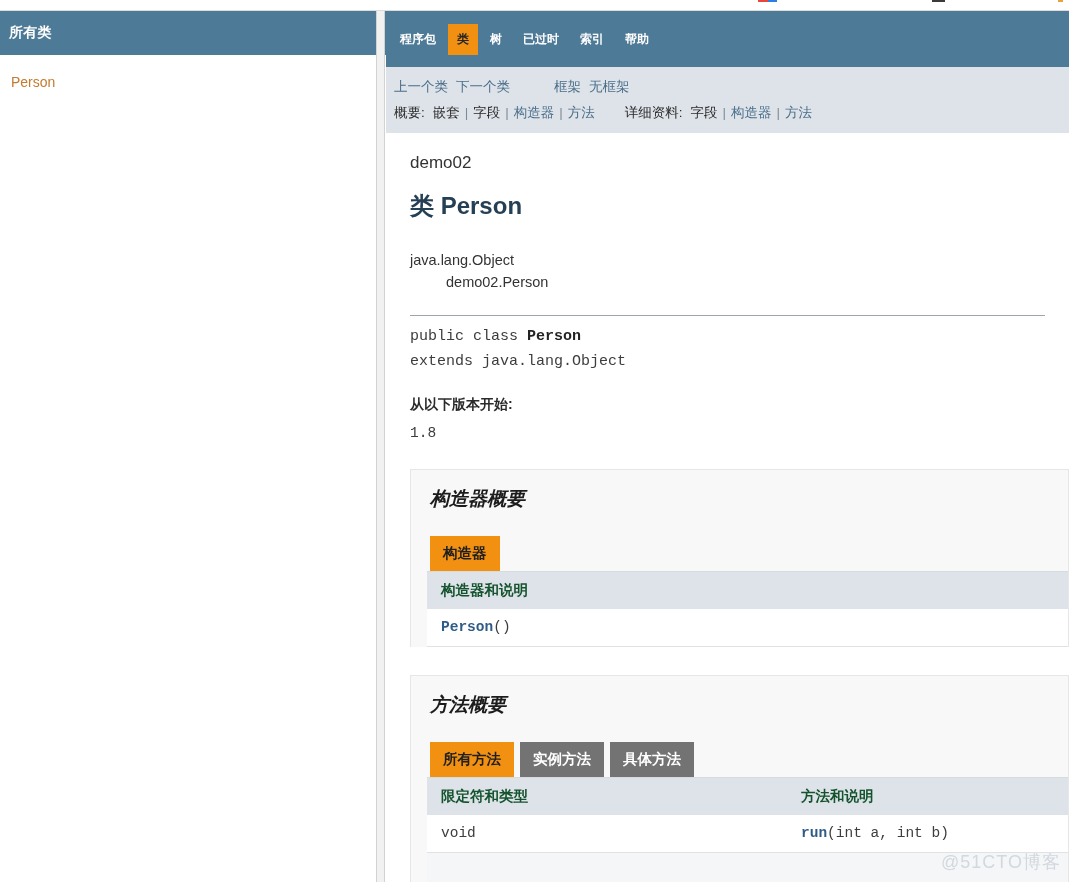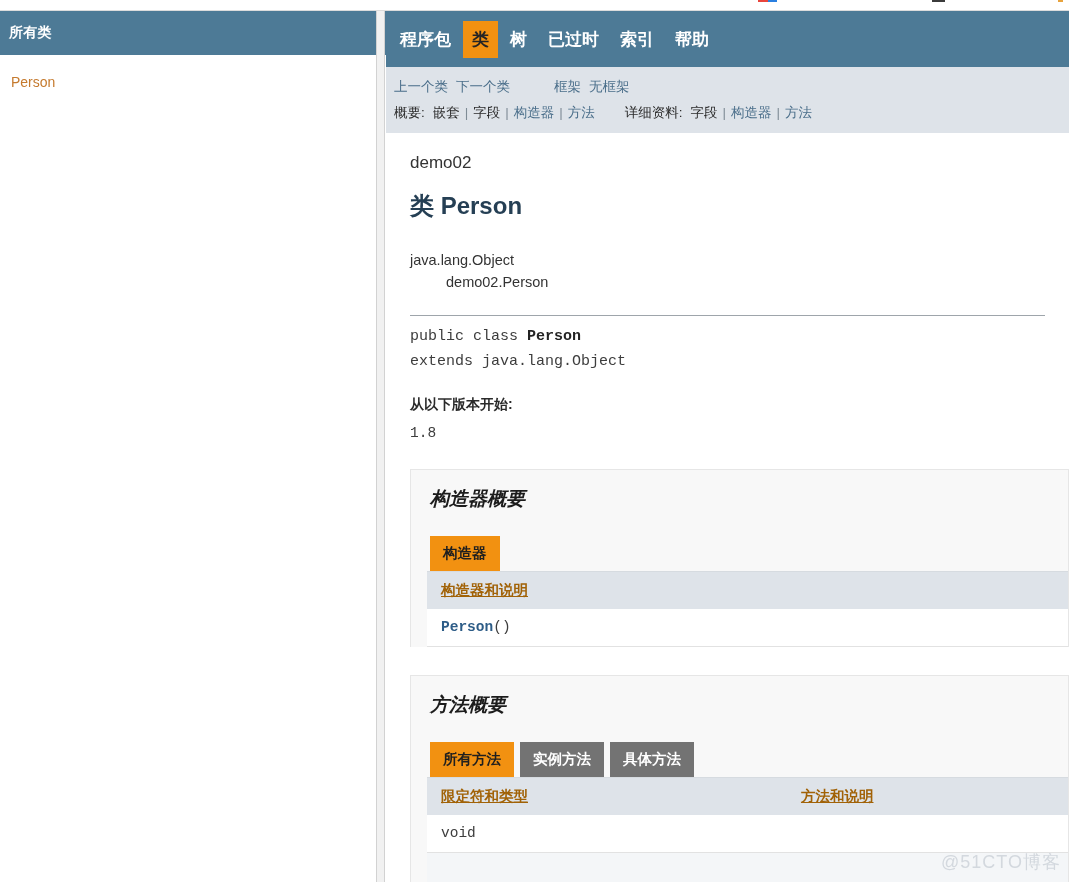--- a/index.html
+++ b/index.html
@@ -102,21 +102,21 @@
   .topnav {
     height: 56px;
     background: #4d7a96;
     display: flex;
     align-items: center;
     padding-left: 5px;
     box-sizing: border-box;
   }
   .topnav-item {
     color: #ffffff;
-    font-size: 17px;
+    font-size: 12px;
     font-weight: bold;
     padding: 7px 9px;
     margin-right: 3px;
     cursor: pointer;
     white-space: nowrap;
   }
   .topnav-item.active {
     background: #f29111;
     color: #252525;
   }
@@ -243,22 +243,21 @@
     background: #ffffff;
     border-top: 1px solid #d6dbe0;
     width: 100%;
     box-sizing: border-box;
   }
   .tbl-head {
     display: flex;
     background: #dee3e9;
     font-size: 14.5px;
     font-weight: bold;
-    color: #a16207;
-    text-decoration: underline;
+    color: #14532d;
   }
   .tbl-head .cell { padding: 9px 0 9px 14px; box-sizing: border-box; }
   .tbl-row {
     display: flex;
     background: #ffffff;
     font-size: 14.5px;
     border-bottom: 1px solid #e2e2e2;
   }
   .tbl-row .cell {
     padding: 10px 0 11px 14px;
@@ -403,20 +402,23 @@
         <div class="tab inactive">实例方法</div>
         <div class="tab inactive">具体方法</div>
       </div>
       <div class="tbl">
         <div class="tbl-head">
           <div class="cell col-a">限定符和类型</div>
           <div class="cell col-b">方法和说明</div>
         </div>
         <div class="tbl-row">
           <div class="cell col-a">void</div>
+          <div class="cell col-b">
+            <span class="code-link">run</span><span>(int  a, int  b)</span>
+          </div>
         </div>
         <div class="tbl-row alt">
           <div class="cell col-a">&nbsp;</div>
           <div class="cell col-b">&nbsp;</div>
         </div>
       </div>
     </div>
 
   </div>
 

